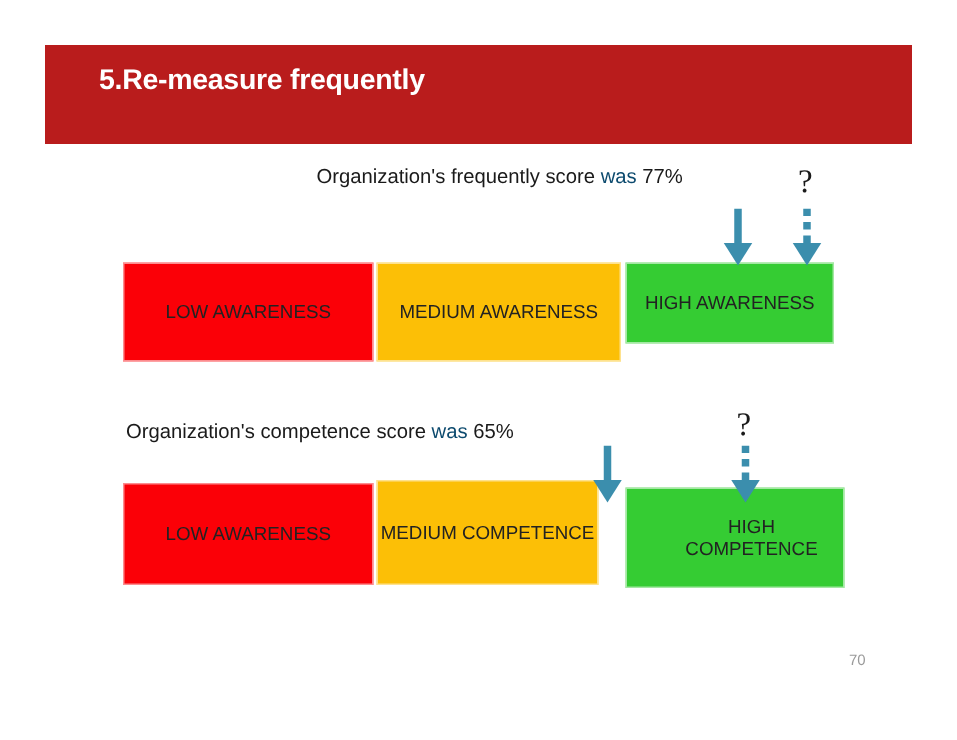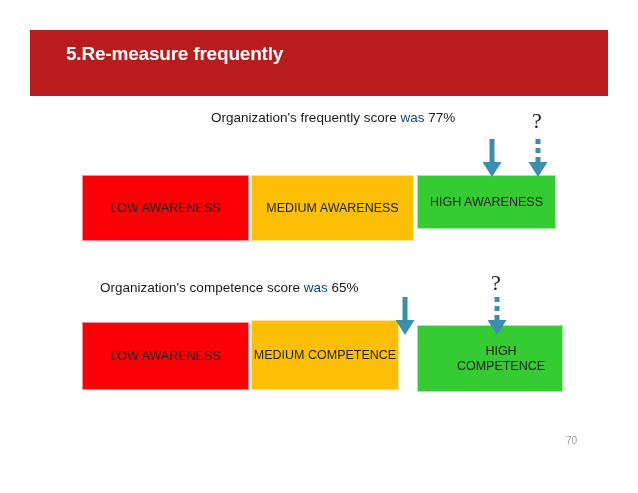--- a/index.html
+++ b/index.html
@@ -42,21 +42,21 @@
     position: absolute;
     font-size: 13.5px;
     color: #1a1a1a;
     white-space: nowrap;
     line-height: 1;
   }
   .caption .hl {
     color: #0c4a6e;
   }
   #caption-awareness { left: 211px; top: 111px; }
-  #caption-competence { left: 100px; top: 281px; }
+  #caption-competence { left: 84px; top: 281px; }
 
   .seg {
     position: absolute;
     box-sizing: border-box;
     display: flex;
     align-items: center;
     justify-content: center;
     text-align: center;
     font-size: 12.5px;
     color: #222222;

